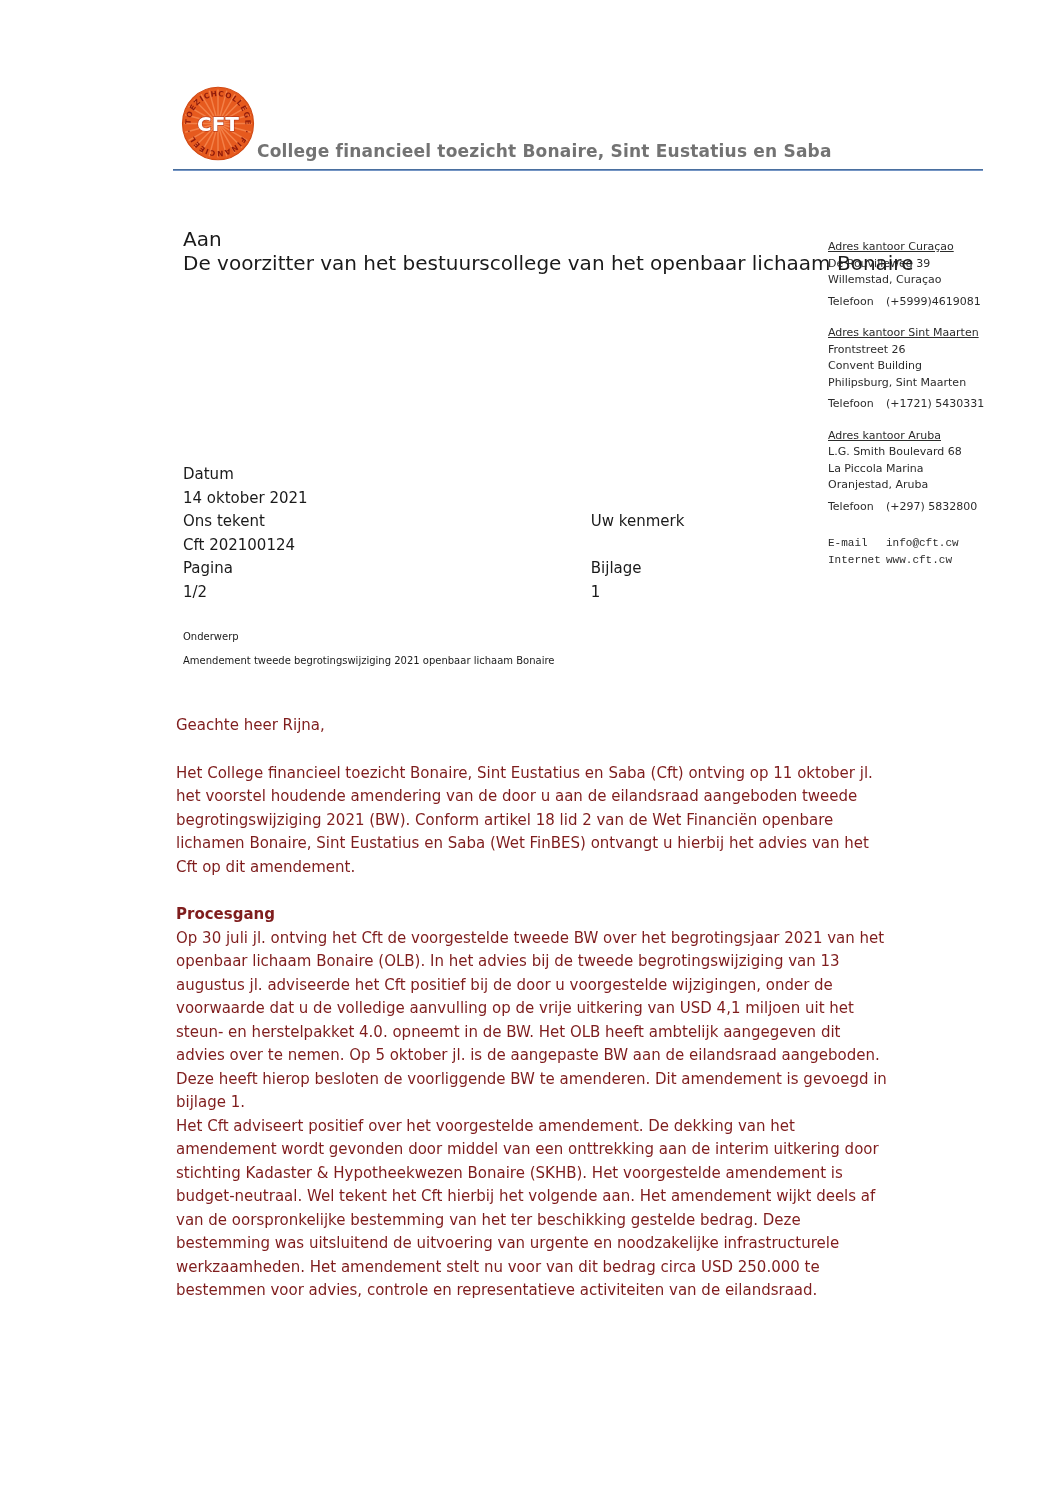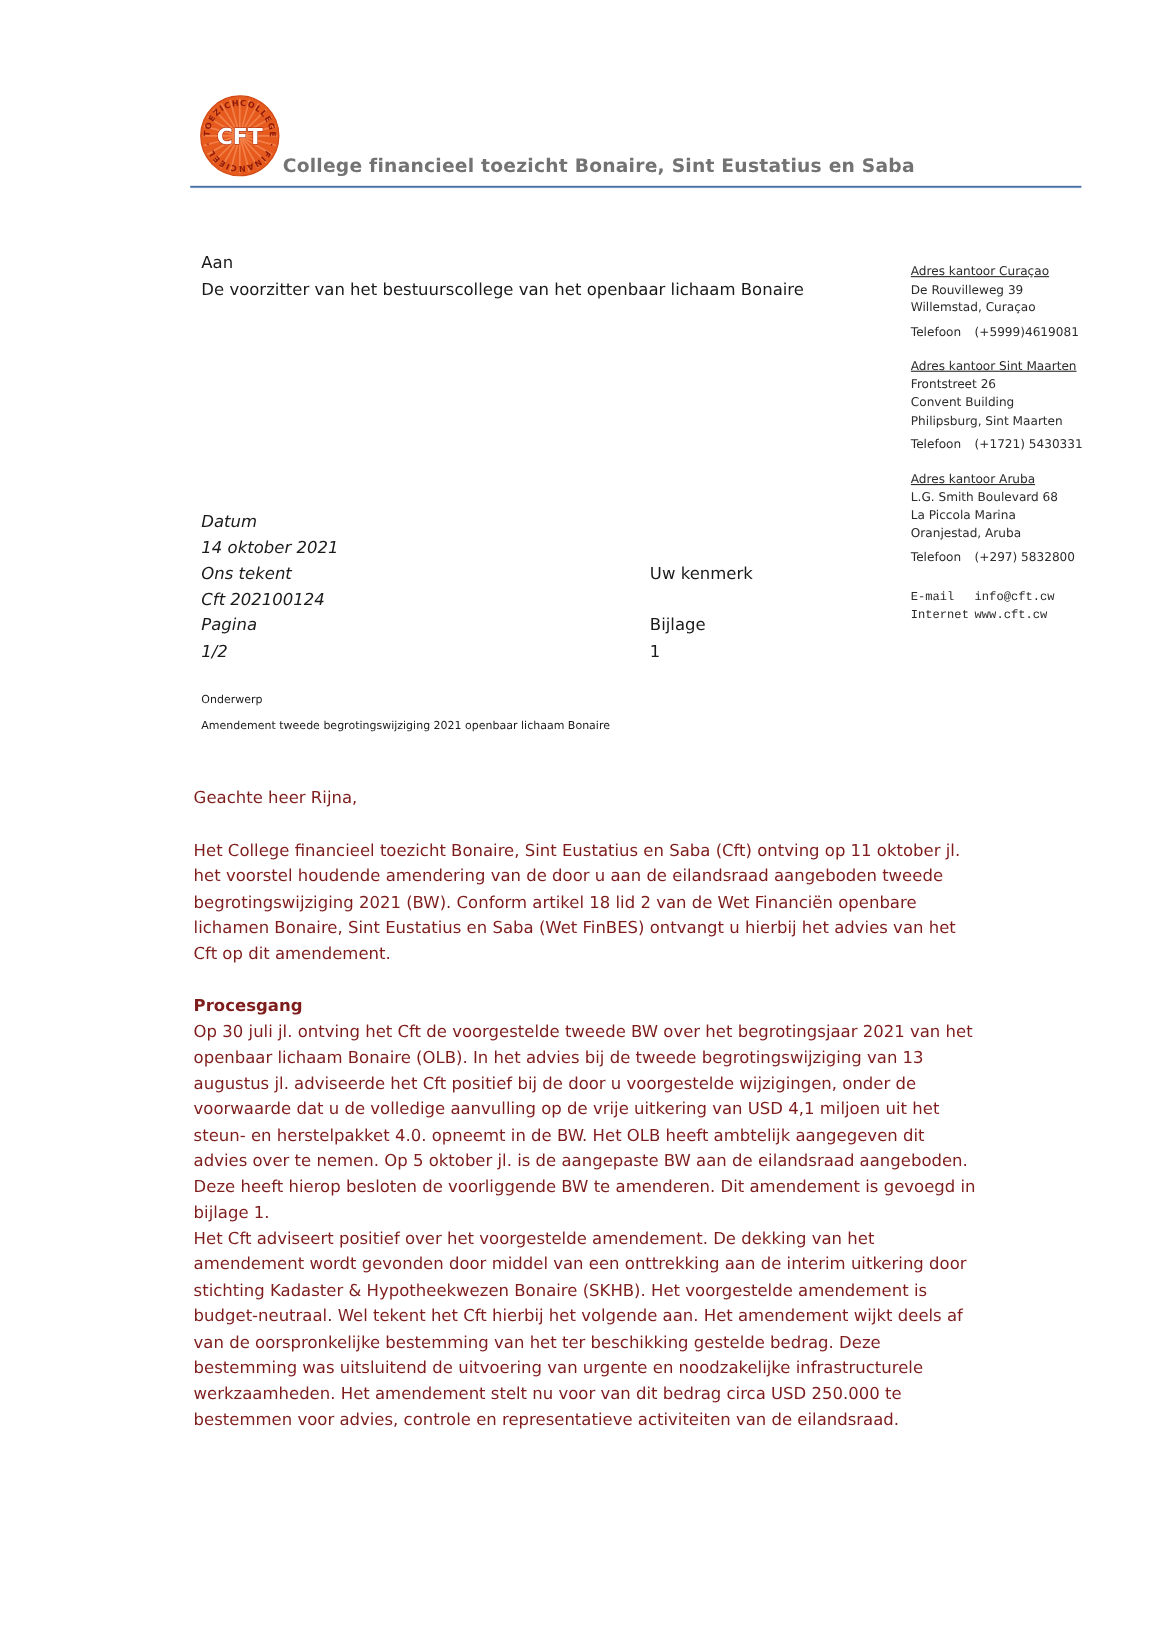--- a/index.html
+++ b/index.html
@@ -19,38 +19,38 @@
     position: absolute; left: 257px; top: 141px;
     font-size: 17px; font-weight: bold; color: #737373;
     letter-spacing: 0.2px; white-space: nowrap;
   }
   .lh-rule {
     position: absolute; left: 173px; top: 169px; width: 810px; height: 2px;
     background: #7495c4; border-top: 1px solid #4a6f9f;
   }
 
   
-  .recipient { position: absolute; left: 183px; top: 228px; font-size: 15px; line-height: 23.5px; }
+  .recipient { position: absolute; left: 183px; top: 228px; font-size: 20px; line-height: 23.5px; }
 
   
   .sidebar {
     position: absolute; left: 828px; top: 239px; width: 190px;
     font-size: 11px; line-height: 16.5px; color: #2b2b2b;
   }
   .office { margin-bottom: 15px; }
   .office-title { text-decoration: underline; }
   .krow { display: flex; }
   .krow .lbl { flex: 0 0 58px; }
   .phone-row { margin-top: 5px; }
   .contact { margin-top: 20px; font-family: Liberation Mono, monospace; }
 
   
   .meta { position: absolute; left: 183px; top: 463px; font-size: 15px; line-height: 23.6px; }
   .meta-row { white-space: nowrap; }
-  .meta-l { display: inline-block; width: 403px; font-style: italic; }
+  .meta-l { display: inline-block; width: 403px; }
   .meta-r { display: inline-block; }
 
   
   .subject { position: absolute; left: 183px; top: 625px; font-size: 10px; line-height: 23.5px; }
 
   
   .letter {
     position: absolute; left: 176px; top: 714px; width: 716px;
     font-size: 15px; line-height: 23.5px; color: #7f1d1d;
   }

